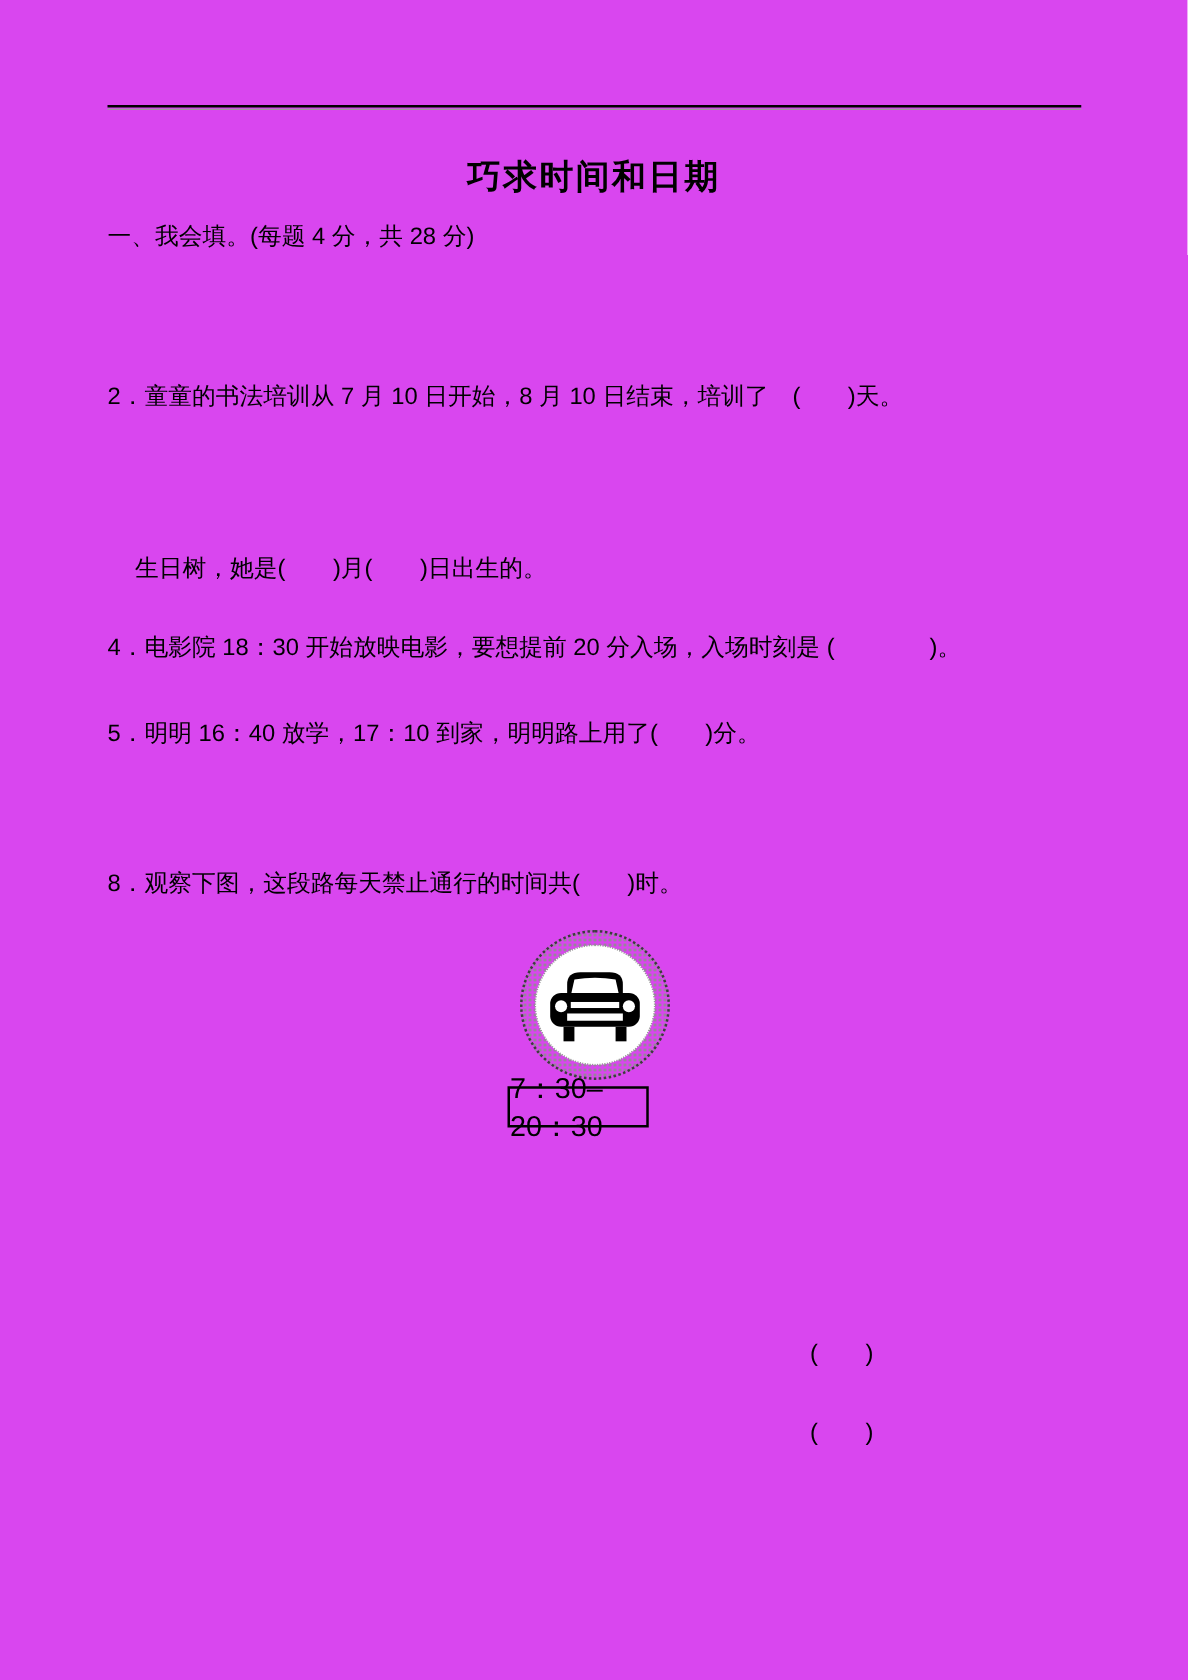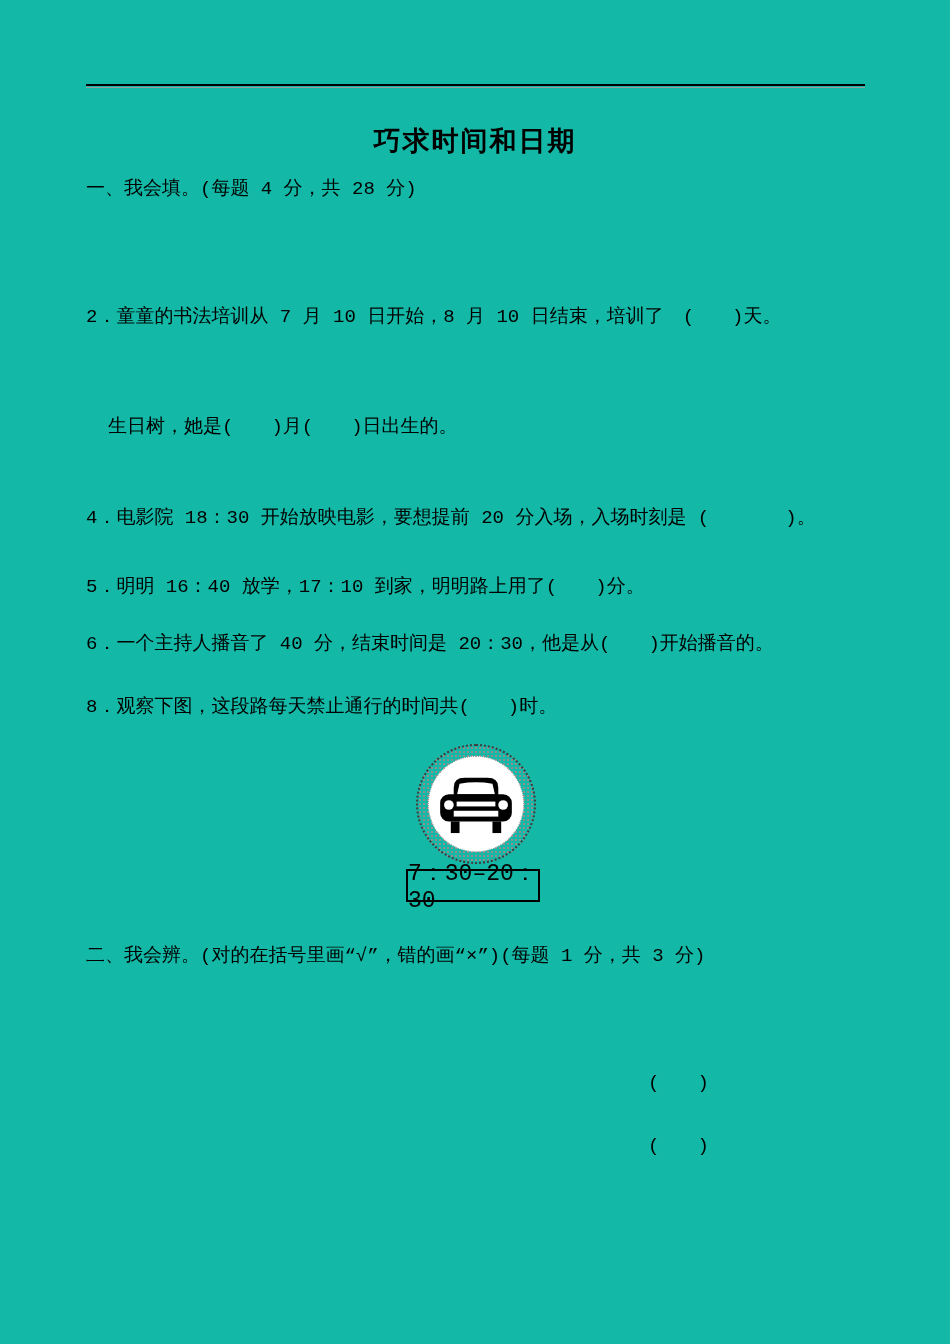--- a/index.html
+++ b/index.html
@@ -1,21 +1,21 @@
 <!DOCTYPE html>
 <html><head>
 <meta charset="utf-8">
 <style>
   html,body{margin:0;padding:0;background:#fff;}
   .page{
     position:relative;
     width:950px;
     height:1344px;
-    background:#14b8a6;
-    font-family:Liberation Mono, monospace;
+    background:#d946ef;
+    font-family:Liberation Sans, sans-serif;
     color:#000;
     overflow:hidden;
   }
   .top-rule{
     position:absolute;
     left:86px; top:84px;
     width:779px; height:2px;
     background:#000;
   }
   .top-rule::after{
@@ -58,45 +58,44 @@
     border-radius:50%;
     background:#fff;
     border:1px dotted #9a9a9a;
     display:flex;
     align-items:center;
     justify-content:center;
   }
   .time-box{
     position:absolute;
     left:406px; top:869px;
-    width:134px; height:33px;
+    width:113px; height:33px;
     box-sizing:border-box;
     border:2px solid #000;
     display:flex;
     align-items:center;
     justify-content:center;
     font-size:23px;
   }
 </style>
 </head>
 <body>
 
 <div class="page">
 
   <div class="top-rule"></div>
 
   <div class="title">巧求时间和日期</div>
 
   <div class="line" style="top:178px">一、我会填。(每题 4 分，共 28 分)</div>
 
   <div class="line" style="top:306px">2．童童的书法培训从 7 月 10 日开始，8 月 10 日结束，培训了　(　　)天。</div>
-  <div class="line" style="top:416px;left:108px">生日树，她是(　　)月(　　)日出生的。</div>
+  <div class="line" style="top:444px;left:108px">生日树，她是(　　)月(　　)日出生的。</div>
   <div class="line" style="top:507px">4．电影院 18：30 开始放映电影，要想提前 20 分入场，入场时刻是 (　　　　)。</div>
   <div class="line" style="top:576px">5．明明 16：40 放学，17：10 到家，明明路上用了(　　)分。</div>
-  <div class="line" style="top:633px">6．一个主持人播音了 40 分，结束时间是 20：30，他是从(　　)开始播音的。</div>
   <div class="line" style="top:696px">8．观察下图，这段路每天禁止通行的时间共(　　)时。</div>
 
   <div class="sign">
     <div class="sign-inner">
       <svg width="78" height="62" viewBox="0 0 78 64" aria-hidden="true">
 
         <path d="M16 28 L16 15 Q16 5 27 5 L51 5 Q62 5 62 15 L62 28 Z" fill="#000"></path>
 
         <path d="M22 11 Q39 8 56 11 L58.5 22 L19.5 22 Z" fill="#fff"></path>
 
@@ -109,18 +108,17 @@
         <rect x="16" y="39" width="46" height="6" fill="#fff"></rect>
 
         <rect x="13" y="50" width="9" height="12" fill="#000"></rect>
         <rect x="56" y="50" width="9" height="12" fill="#000"></rect>
       </svg>
     </div>
   </div>
 
   <div class="time-box">7：30–20：30</div>
 
-  <div class="line" style="top:945px">二、我会辨。(对的在括号里画“√”，错的画“×”)(每题 1 分，共 3 分)</div>
 
   <div class="line" style="top:1072px;left:648px">(　　)</div>
   <div class="line" style="top:1135px;left:648px">(　　)</div>
 
 </div>
 
 </body></html>

